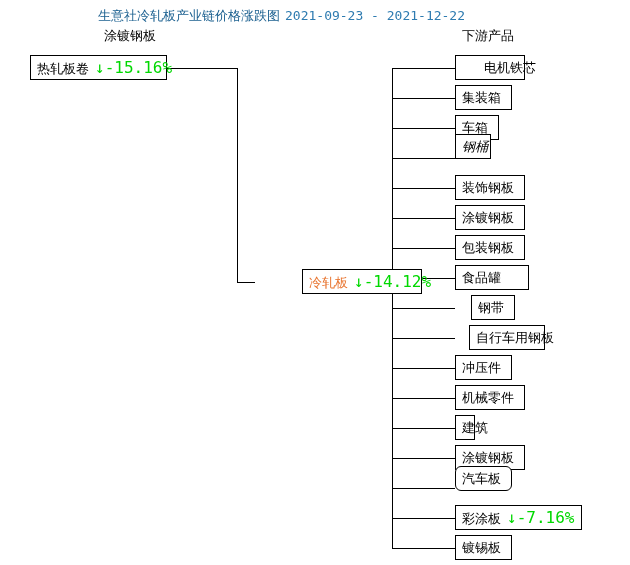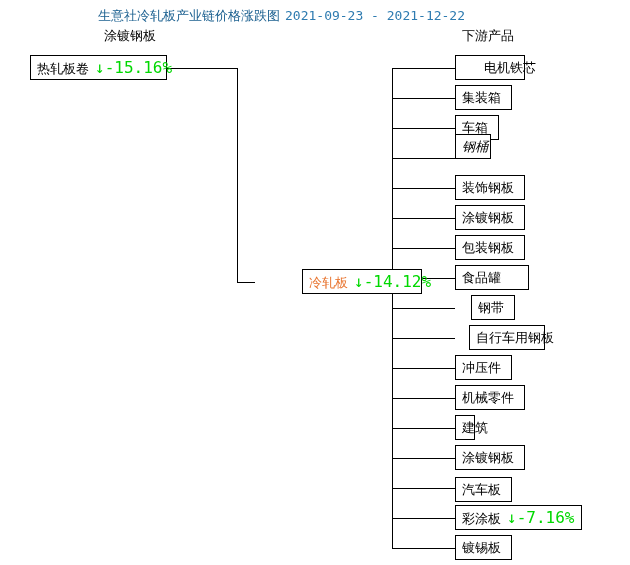--- a/index.html
+++ b/index.html
@@ -131,18 +131,18 @@
       <div class="node" style="left: 455px; top: 175px; width: 70px;"><span class="nm">装饰钢板</span></div>
       <div class="node" style="left: 455px; top: 205px; width: 70px;"><span class="nm">涂镀钢板</span></div>
       <div class="node" style="left: 455px; top: 235px; width: 70px;"><span class="nm">包装钢板</span></div>
       <div class="node" style="left: 455px; top: 265px; width: 74px;"><span class="nm">食品罐</span></div>
       <div class="node" style="left: 455px; top: 295px; width: 44px; margin-left: 16px;"><span class="nm">钢带</span></div>
       <div class="node" style="left: 455px; top: 325px; width: 76px; margin-left: 14px;"><span class="nm">自行车用钢板</span></div>
       <div class="node" style="left: 455px; top: 355px; width: 57px;"><span class="nm">冲压件</span></div>
       <div class="node" style="left: 455px; top: 385px; width: 70px;"><span class="nm">机械零件</span></div>
       <div class="node" style="left: 455px; top: 415px; width: 20px;"><span class="nm">建筑</span></div>
       <div class="node" style="left: 455px; top: 445px; width: 70px;"><span class="nm">涂镀钢板</span></div>
-      <div class="node" style="left: 455px; top: 477px; width: 57px;"><span class="nm">汽车板</span></div>
+      <div class="node" style="left: 455px; top: 466px; width: 57px; border-radius: 6px;"><span class="nm">汽车板</span></div>
       <div class="node" style="left: 455px; top: 505px; width: 127px;"><span class="nm">彩涂板</span><span class="ch down">↓-7.16%</span></div>
       <div class="node" style="left: 455px; top: 535px; width: 57px;"><span class="nm">镀锡板</span></div>
     </div>
 
 </div>
 
 </body></html>

